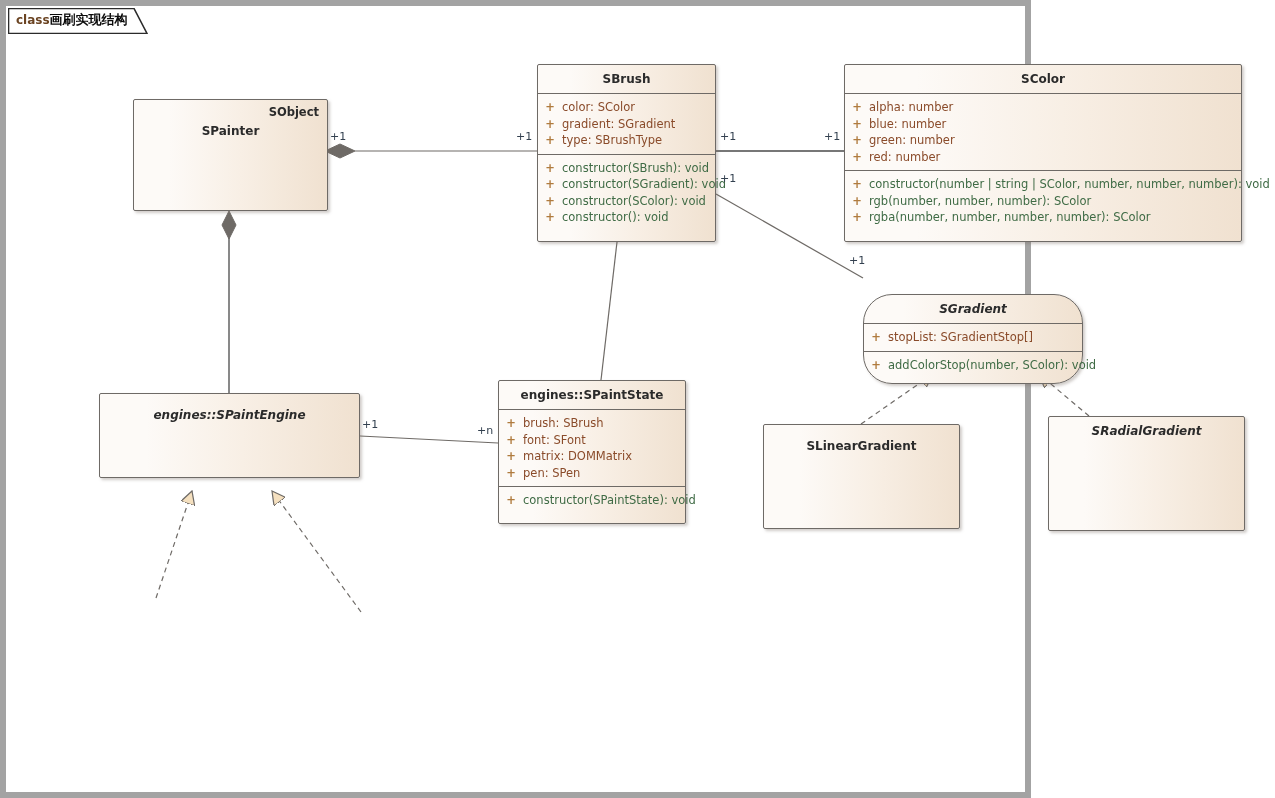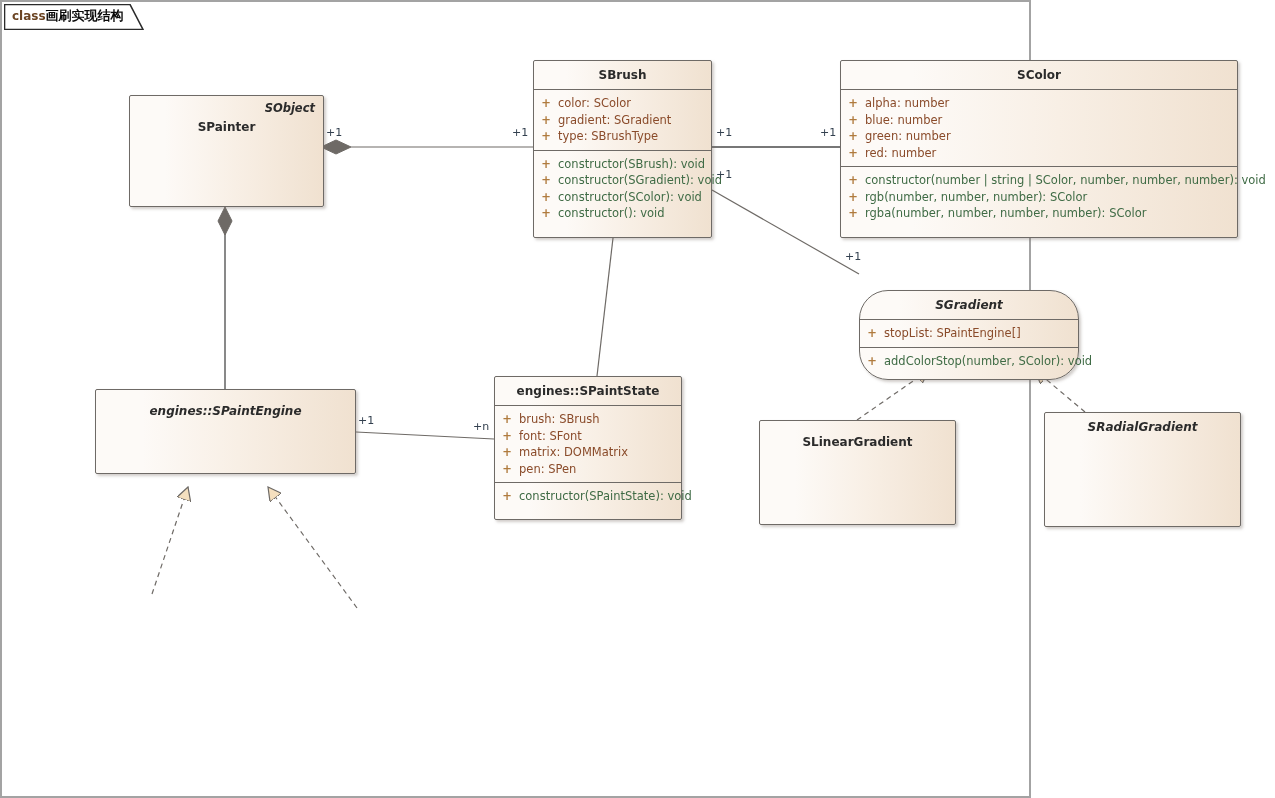--- a/index.html
+++ b/index.html
@@ -6,21 +6,21 @@
   html,body{margin:0;padding:0;}
   body{
     width:1275px;height:798px;
     background:#ffffff;
     font-family:"DejaVu Sans","Liberation Sans",sans-serif;
     overflow:hidden;
     position:relative;
   }
   #canvas{
     position:absolute;left:0;top:0;width:1031px;height:798px;
-    border:2px solid #a3a3a3;
+    border:6px solid #a3a3a3;
     box-sizing:border-box;
     background:#ffffff;
   }
   
   .frame-tab{
     position:absolute;left:2px;top:2px;
     height:26px;width:140px;
     box-sizing:border-box;
     z-index:6;
   }
@@ -56,21 +56,21 @@
     font-weight:bold;
     color:#2b2b2b;
     padding:7px 6px 7px 6px;
     line-height:14px;
     white-space:nowrap;
   }
   .cls.has-sep .hdr{border-bottom:1px solid #6e6a66;}
   .cls .hdr.italic{font-style:italic;}
   .cls .stereo{
     position:absolute;right:8px;top:5px;
-    font-size:11.5px;font-style:italic;font-weight:bold;color:#2b2b2b;
+    font-size:11.5px;font-weight:bold;color:#2b2b2b;
   }
   .compart{
     padding:5px 0 5px 0;
   }
   .compart + .compart{border-top:1px solid #6e6a66;}
   .row{
     display:flex;
     align-items:baseline;
     font-size:11.5px;
     line-height:16.5px;
@@ -240,21 +240,21 @@
           <span class="op">rgba(number, number, number, number): SColor</span>
         </div>
     </div>
   </div>
 
   <div class="cls has-sep" style="left:857px;top:288px;width:220px;height:90px;border-radius:29px;">
     <div class="hdr italic">SGradient</div>
     <div class="compart">
       <div class="row">
           <span class="vis">+</span>
-          <span class="attr">stopList: SPaintEngine[]</span>
+          <span class="attr">stopList: SGradientStop[]</span>
         </div>
     </div>
     <div class="compart">
       <div class="row">
           <span class="vis">+</span>
           <span class="op">addColorStop(number, SColor): void</span>
         </div>
     </div>
   </div>
 

